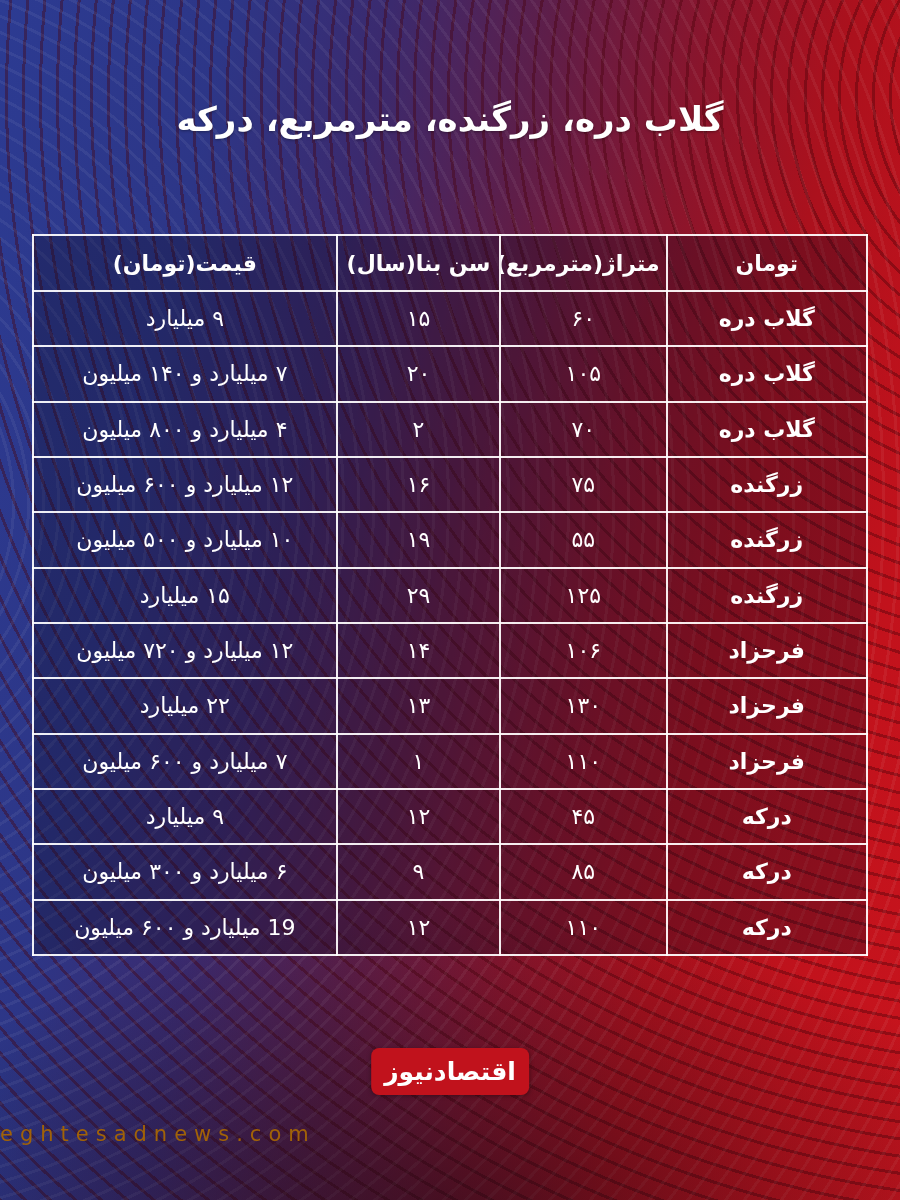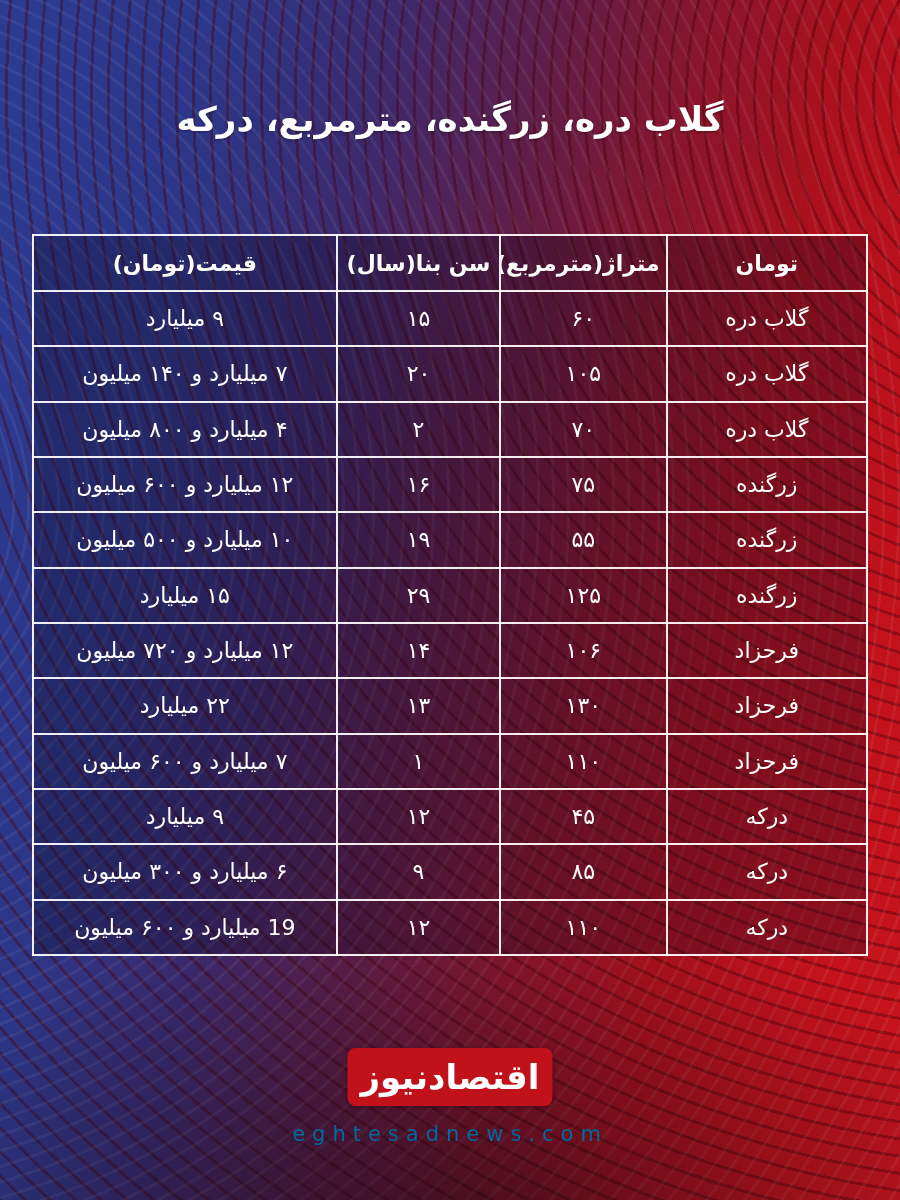--- a/index.html
+++ b/index.html
@@ -39,45 +39,45 @@
     background: rgba(13,10,32,0.30);
     text-align: center;
     vertical-align: middle;
     font-size: 22px;
     color: #ffffff;
     padding: 12px 6px;
     overflow: hidden;
   }
   .price-table th { font-weight: bold; height: 56px; }
   .price-table td { font-weight: normal; height: 55px; }
-  .price-table td.c-mahale { font-weight: normal; }
+  .price-table td.c-mahale { font-weight: bold; }
   .logo-box {
     position: absolute;
     top: 1048px; left: 50%;
     transform: translateX(-50%);
     background: #c1121c;
     border-radius: 8px;
     padding: 9px 13px;
     box-shadow: 0 1px 4px rgba(0,0,0,0.35);
   }
   .logo-text {
     direction: rtl;
     font-weight: bold;
-    font-size: 34px;
+    font-size: 25px;
     color: #ffffff;
     white-space: nowrap;
   }
   .website {
     position: absolute;
     top: 1122px; left: 0;
     width: 100%;
-    text-align: center;
+    text-align: left;
     font-size: 21px;
     letter-spacing: 7px;
-    color: #0369a1;
+    color: #a16207;
   }
 </style>
 </head>
 <body>
 
 <div class="title">
   <div>گلاب دره، زرگنده، مترمربع، درکه</div>
 </div>
 
 <table class="price-table">

